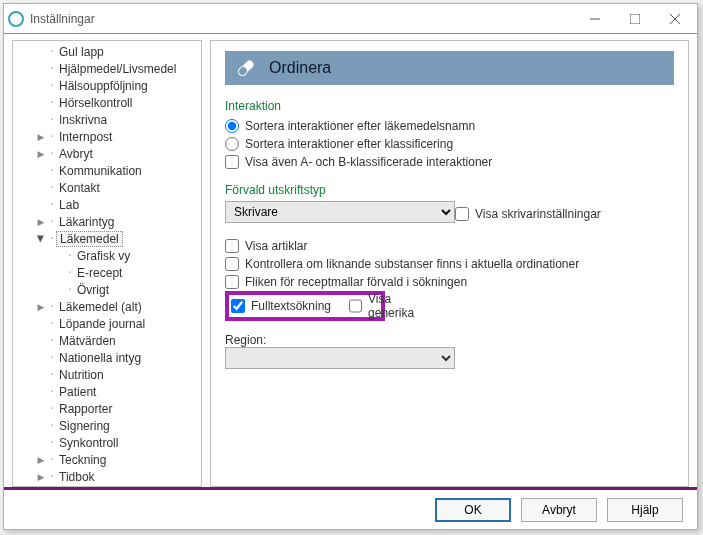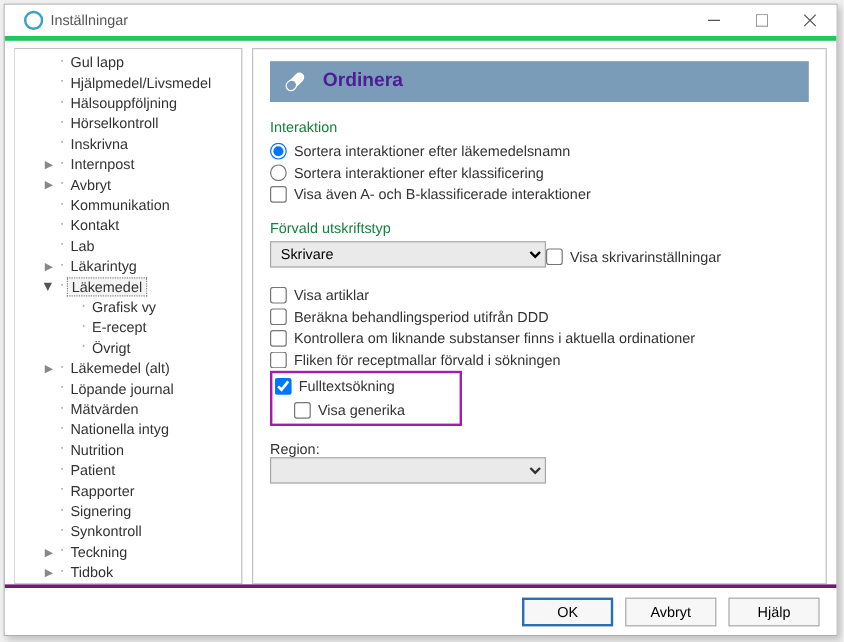--- a/index.html
+++ b/index.html
@@ -20,22 +20,22 @@
     background: #fff;
     border: 1px solid #b0b0b0;
     box-shadow: 3px 3px 6px rgba(0,0,0,0.2);
     display: flex;
     flex-direction: column;
   }
   .titlebar {
     height: 30px;
     display: flex;
     align-items: center;
-    padding: 0 2px 0 16px;
-    border-bottom: 4px solid #22c55e;
+    padding: 0 2px 0 4px;
+    border-bottom: 1px solid #22c55e;
     background: #fff;
   }
   .titlebar .app-icon {
     width: 16px; height: 16px; margin-right: 6px;
     border-radius: 50%;
     border: 2px solid #3aa0c8;
     position: relative;
   }
   .titlebar .title { flex: 1; color: #555; }
   .titlebar .win-btn {
@@ -94,27 +94,27 @@
   .right-pane {
     flex: 1;
     border: 1px solid #c0c0c0;
     background: #fff;
     padding: 10px 14px;
     overflow: hidden;
   }
 
   .header-bar {
     background: #7a9cb8;
-    color: #4c1d95;
+    color: #0f172a;
     height: 34px;
     display: flex;
     align-items: center;
     padding: 0 8px;
     font-size: 16px;
-    font-weight: bold;
+    font-weight: normal;
     margin-bottom: 14px;
   }
   .header-bar .pill {
     width: 26px; height: 26px;
     margin-right: 10px;
     display: flex; align-items: center; justify-content: center;
   }
 
   .section-lbl { margin: 4px 0 4px 0; color: #15803d; }
   .radio-row, .check-row {
@@ -131,25 +131,25 @@
   select.combo {
     width: 230px; height: 22px;
     border: 1px solid #a9a9a9;
     background: #eaeaea;
     font-size: 12px;
     padding: 0 4px;
   }
   select.combo.empty { background: #eaeaea; color: #333; }
 
   .highlight-box {
-    border: 2px solid #a21caf;
+    border: 4px solid #a21caf;
     padding: 2px 6px 2px 2px;
     width: 160px;
     display: flex;
-    flex-direction: column;
+    flex-direction: row;
     gap: 2px;
   }
   .highlight-box .check-row.indent { padding-left: 16px; }
 
   .region-row { display: flex; align-items: center; gap: 8px; margin-top: 12px; }
 
   .footer {
     height: 42px;
     display: flex;
     align-items: center;
@@ -366,24 +366,20 @@
           <span>Visa skrivarinställningar</span>
         </label>
       </div>
 
       <label class="check-row">
         <input type="checkbox" style="">
         <span>Visa artiklar</span>
       </label>
       <label class="check-row">
         <input type="checkbox" style="">
-        <span>Beräkna behandlingsperiod utifrån DDD</span>
-      </label>
-      <label class="check-row">
-        <input type="checkbox" style="">
         <span>Kontrollera om liknande substanser finns i aktuella ordinationer</span>
       </label>
       <label class="check-row">
         <input type="checkbox" style="">
         <span>Fliken för receptmallar förvald i sökningen</span>
       </label>
 
       <div class="highlight-box">
         <label class="check-row">
           <input type="checkbox" checked="" style="">

